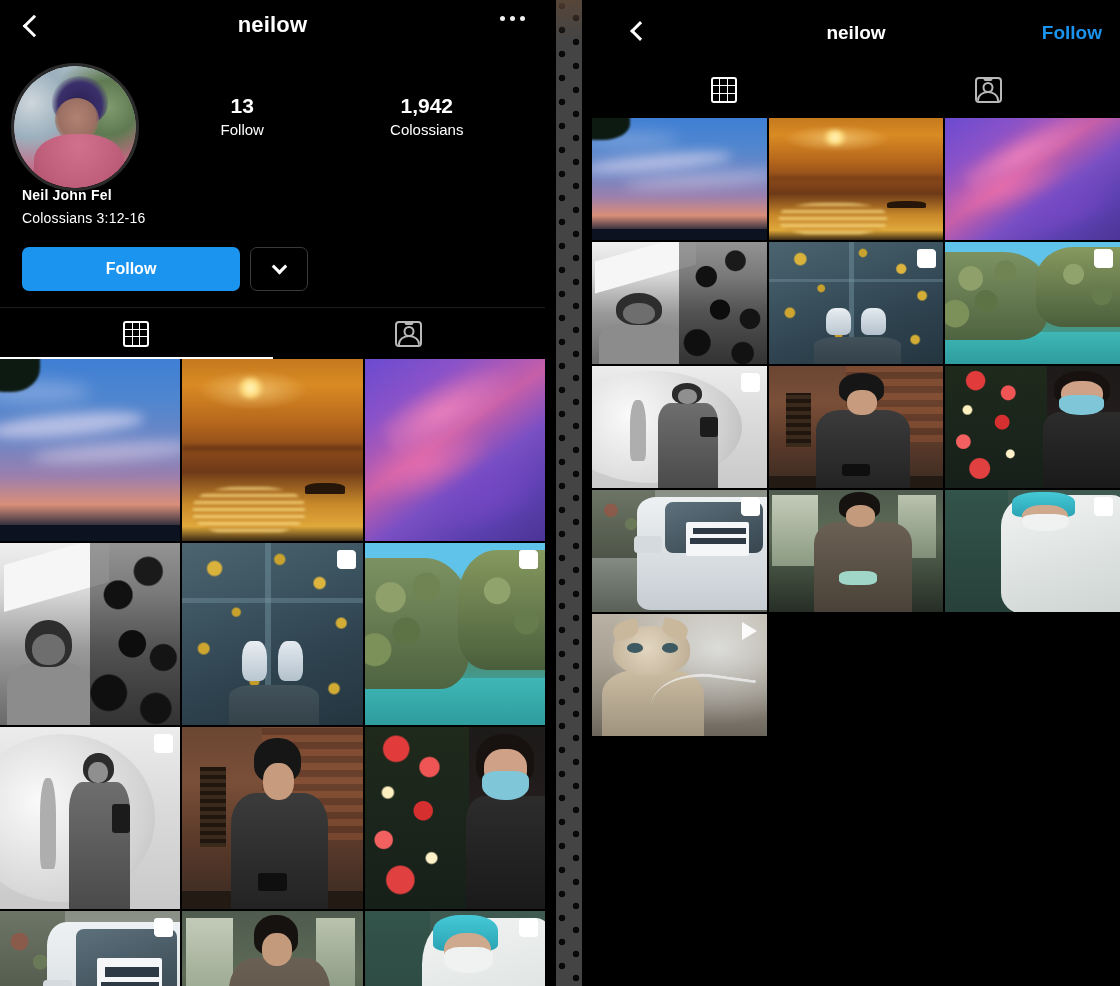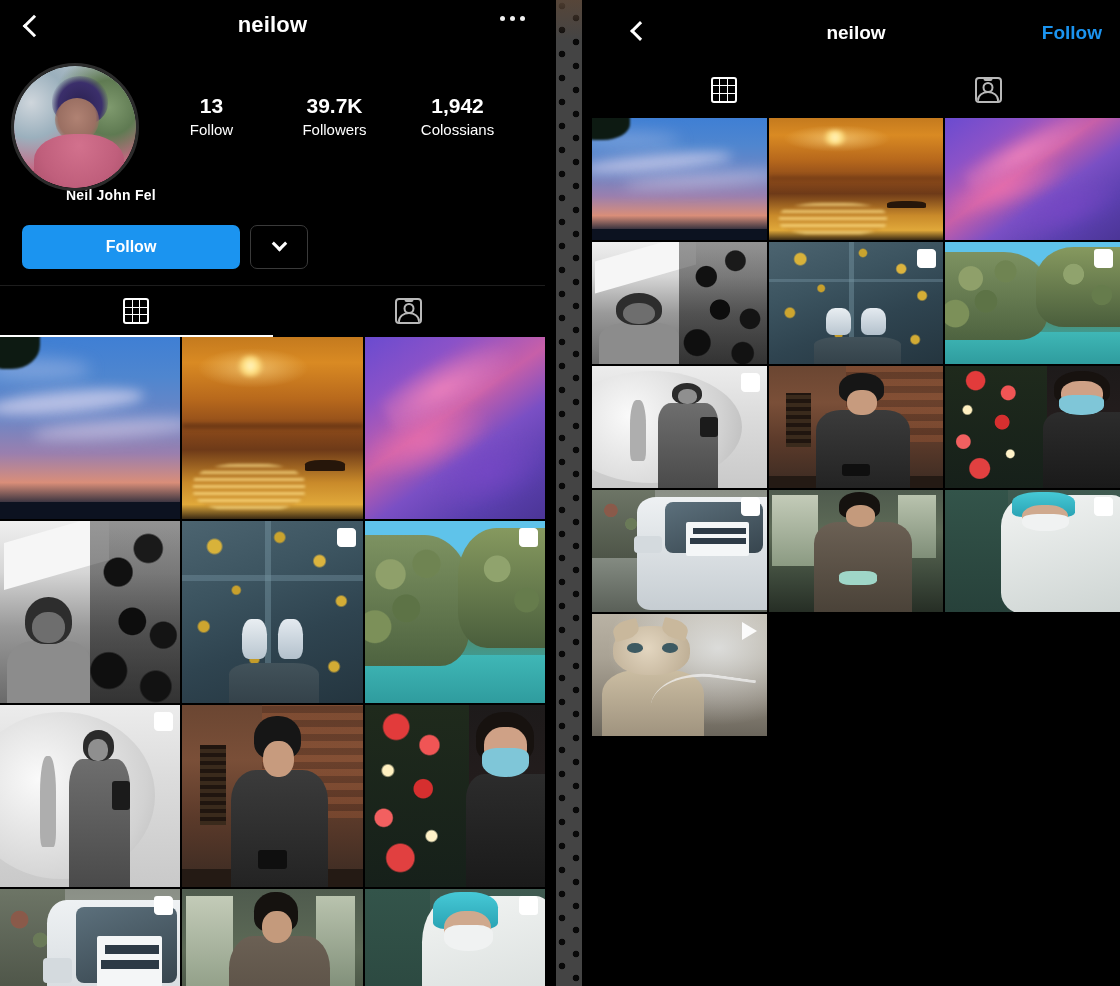--- a/index.html
+++ b/index.html
@@ -48,21 +48,21 @@
     border-radius:50%; }
   .av-shirt { position:absolute; left:16%; top:56%; width:74%; height:48%;
     background: radial-gradient(ellipse at 50% 20%, #d2718d 0%, #c05f7c 60%, #a84f69 100%);
     border-radius: 44% 44% 12% 12%; }
 
   .stats { display: flex; flex: 1; padding-top: 34px; padding-right: 26px; }
   .stat { flex: 1; text-align: center; cursor: pointer; }
   .stat-num { color: #fff; font-size: 21px; font-weight: bold; line-height: 1.25; }
   .stat-lbl { color: #fff; font-size: 15px; line-height: 1.5; }
 
-  .bio { padding: 0 0 0 22px; margin-left: 44px; }
+  .bio { padding: 0 0 0 22px; }
   .bio-name { color: #fff; font-size: 14px; font-weight: bold; line-height: 1.55; letter-spacing: .2px; }
   .bio-line { color: #fff; font-size: 14px; line-height: 1.6; letter-spacing: .2px; }
 
   .actions { display: flex; gap: 10px; padding: 18px 22px 0 22px; align-items: center; }
   .btn {
     height: 44px; border-radius: 7px; display: flex; align-items: center; justify-content: center;
     font-size: 16px; font-weight: bold; cursor: pointer;
   }
   .btn-follow { flex: 0 0 218px; background: #1b94f0; color: #fff; }
   .btn-message { flex: 0 0 220px; background: #000; color: #fff; border: 1px solid #3a3a3a; }
@@ -304,32 +304,29 @@
               <div class="av-shirt"></div>
           </div>
         </div>
       </div>
       <div class="stats">
         <div class="stat">
           <div class="stat-num">13</div>
           <div class="stat-lbl">Follow</div>
         </div>
         <div class="stat">
-          <div class="stat-num">39.7K</div>
-          <div class="stat-lbl">Followers</div>
-        </div>
-        <div class="stat">
           <div class="stat-num">1,942</div>
           <div class="stat-lbl">Colossians</div>
         </div>
       </div>
     </div>
 
     <div class="bio">
       <div class="bio-name">Neil John Fel</div>
+      <div class="bio-line">Colossians 3:12-16</div>
     </div>
 
     <div class="actions">
       <div class="btn btn-follow">Follow</div>
       <div class="btn btn-more">
         <div class="chev-dn"></div>
       </div>
     </div>
 
     <div class="tabs">

